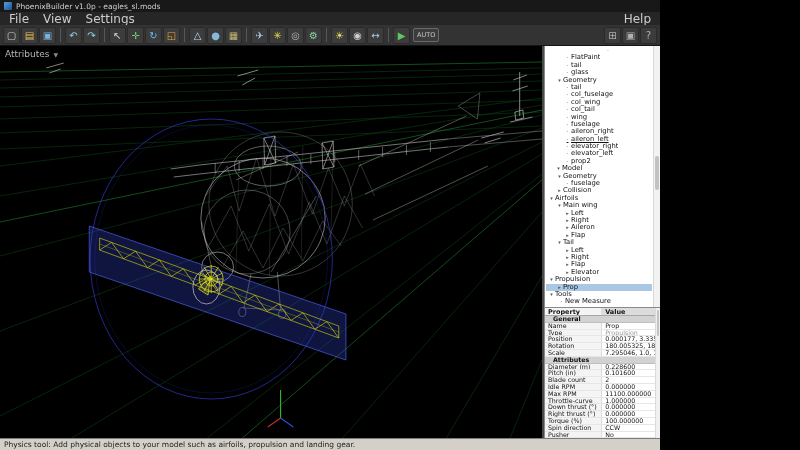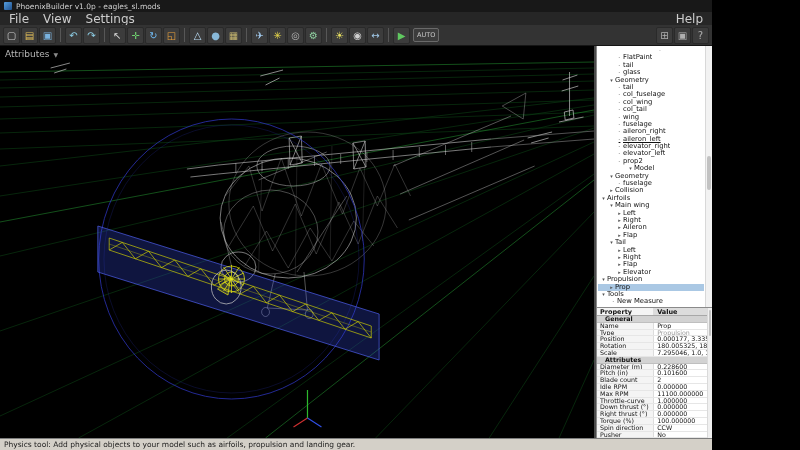--- a/index.html
+++ b/index.html
@@ -1,18 +1,18 @@
 <!DOCTYPE html>
 <html><head>
 <meta charset="utf-8">
 <style>
   * { margin:0; padding:0; box-sizing:border-box; }
   html,body { width:800px; height:450px; overflow:hidden; }
   body { font-family:"DejaVu Sans","Liberation Sans",sans-serif; background:#000; }
-  .app { width:712px; height:450px; display:flex; flex-direction:column; }
+  .app { width:660px; height:450px; display:flex; flex-direction:column; }
 
   
   .titlebar { height:12px; background:#181818; color:#cfcfcf; display:flex; align-items:center; padding:0 4px; font-size:7.5px; gap:4px; flex:none; }
   .app-icon { width:8px; height:8px; background:linear-gradient(135deg,#56a0e0,#1f4f8c); border-radius:1px; flex:none; }
 
   
   .menubar { height:13px; background:#262626; color:#cdcdcd; display:flex; align-items:center; font-size:12px; padding:0 2px; flex:none; }
   .menu-item { padding:1px 7px; cursor:default; }
   .menu-spacer { flex:1; }
 
@@ -237,21 +237,21 @@
             <span class="tree-label">elevator_right</span>
           </div>
           <div class="tree-row" style="padding-left: 18px;">
             <span class="tree-arrow">-</span>
             <span class="tree-label">elevator_left</span>
           </div>
           <div class="tree-row" style="padding-left: 18px;">
             <span class="tree-arrow">-</span>
             <span class="tree-label">prop2</span>
           </div>
-          <div class="tree-row" style="padding-left: 9px; margin-left: 20px;">
+          <div class="tree-row" style="padding-left: 9px;">
             <span class="tree-arrow">▾</span>
             <span class="tree-label">Model</span>
           </div>
           <div class="tree-row" style="padding-left: 10px;">
             <span class="tree-arrow">▾</span>
             <span class="tree-label">Geometry</span>
           </div>
           <div class="tree-row" style="padding-left: 18px;">
             <span class="tree-arrow">-</span>
             <span class="tree-label">fuselage</span>

